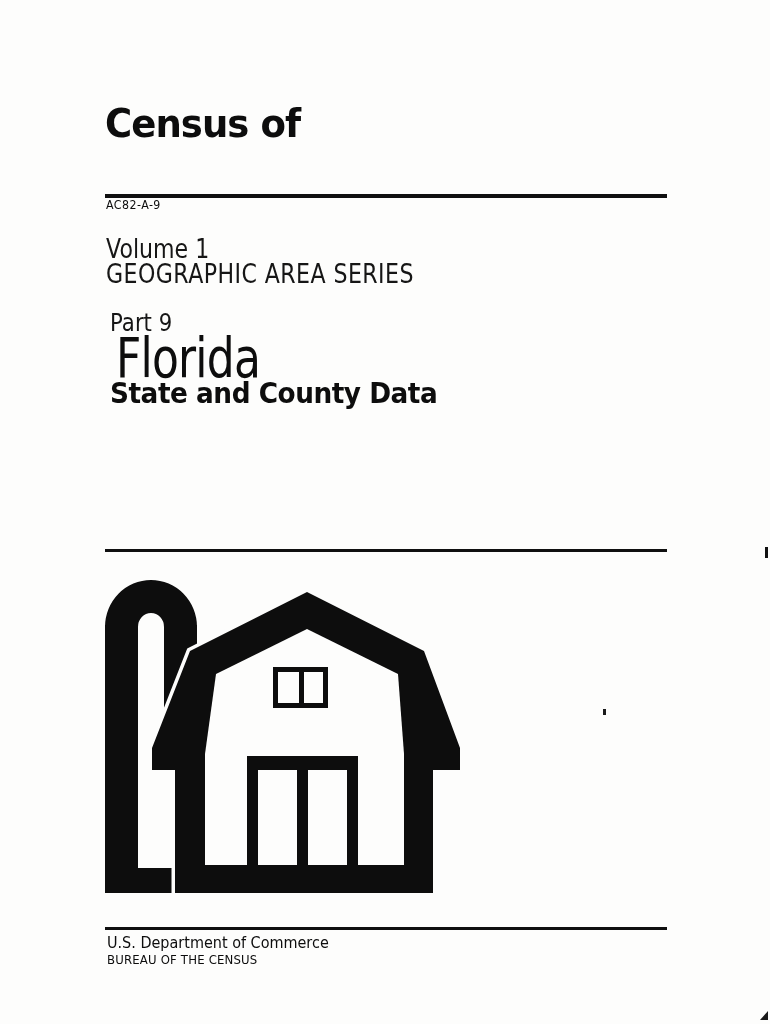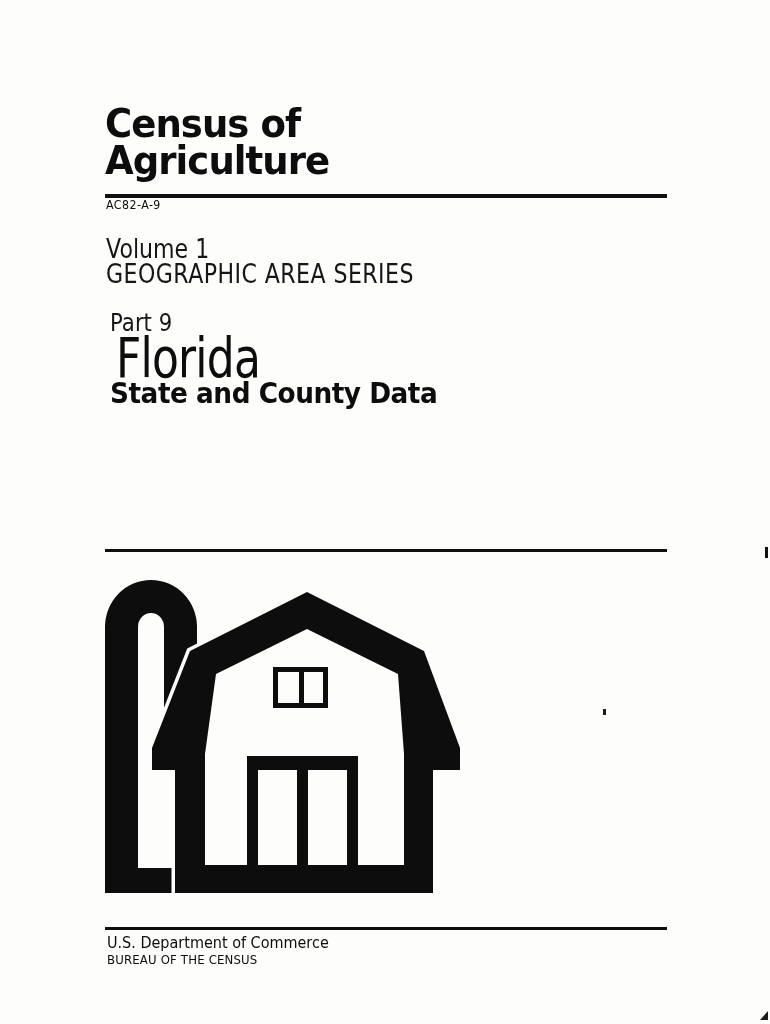--- a/index.html
+++ b/index.html
@@ -69,21 +69,20 @@
   .footer-dept .cond { transform: scaleX(0.90); }
   .footer-bureau { left: 107px; top: 953px; font-size: 13px; letter-spacing: 0.2px; text-decoration: underline; }
   .footer-bureau .cond { transform: scaleX(0.90); }
 </style>
 </head>
 <body>
 
 <div class="page">
 
   <div class="abs masthead-line mast1"><span class="cond">Census of</span></div>
-  <div class="abs masthead-line mast2"><span class="cond">Agriculture</span></div>
 
   <div class="rule rule-top"></div>
 
   <div class="abs report-code"><span class="cond">AC82-A-9</span></div>
 
   <div class="abs light-line volume"><span class="cond">Volume 1</span></div>
   <div class="abs light-line series"><span class="cond">GEOGRAPHIC AREA SERIES</span></div>
 
   <div class="abs light-line part"><span class="cond">Part 9</span></div>
   <div class="abs state"><span class="cond">Florida</span></div>

